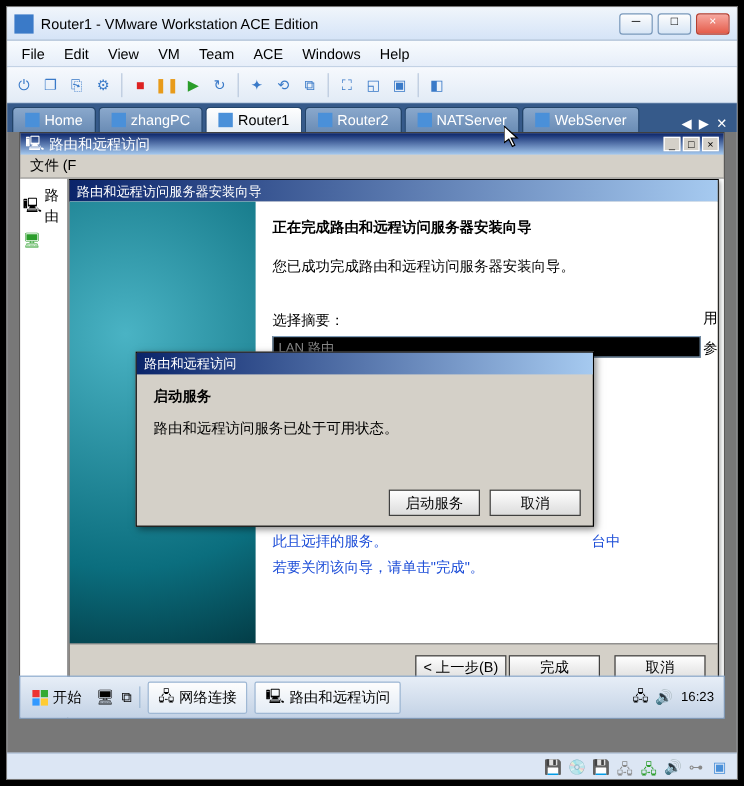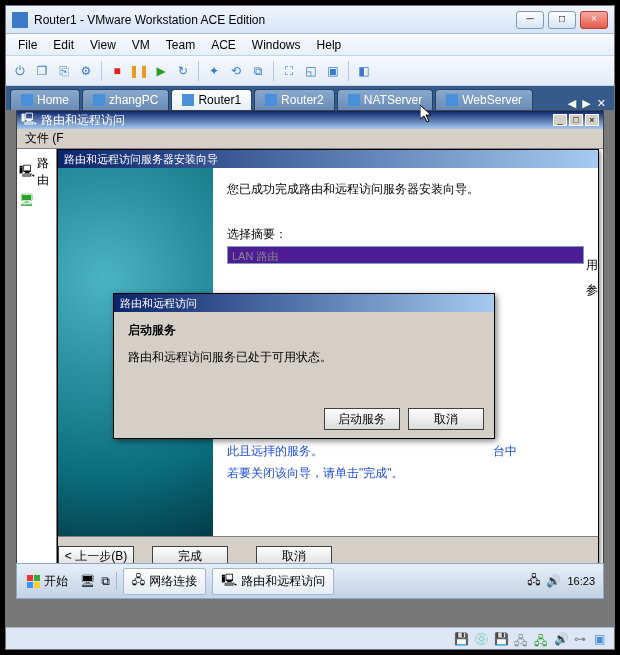--- a/index.html
+++ b/index.html
@@ -43,23 +43,23 @@
 
 
 .wizard { position: absolute; left: 0; top: 0; right: 4px; height: 428px; background: #d4d0c8; border: 1px solid #000; box-shadow: 2px 2px 4px rgba(0,0,0,.4); }
 .wizard-title { height: 18px; background: linear-gradient(90deg,#0a246a,#a6caf0); color: #fff; padding: 2px 6px; font-size: 11px; display: flex; align-items: center; text-align: right; }
 .wizard-body { display: flex; height: 368px; background: #fff; }
 .wiz-side { width: 155px; background: radial-gradient(circle at 30% 30%, #4ab3c4, #0b6e7e 70%, #033d47); }
 .wiz-main { flex: 1; padding: 12px 14px; font-size: 12px; color: #000; line-height: 1.6; position: relative; }
 .wiz-main .heading { font-weight: bold; margin-bottom: 14px; }
 .wiz-main .mtext { margin-bottom: 26px; }
 .summary-label { margin-top: 6px; }
-.summary-box { border: 1px solid #7f9db9; background: #4c1d95; height: 18px; width: 100%; margin-top: 2px; padding: 1px 4px; font-size: 11px; overflow: hidden; color: #888; }
+.summary-box { border: 1px solid #7f9db9; background: #000000; height: 18px; width: 100%; margin-top: 2px; padding: 1px 4px; font-size: 11px; overflow: hidden; color: #888; }
 .right-frag { position: absolute; right: 0; top: 88px; font-size: 12px; text-align: left; }
-.wiz-foot { height: 40px; border-top: 1px solid #808080; display: flex; align-items: center; gap: 18px; padding-right: 10px; background: #d4d0c8; }
+.wiz-foot { height: 40px; border-top: 1px solid #808080; display: flex; align-items: center; justify-content: flex-end; gap: 2px; padding-right: 10px; background: #d4d0c8; }
 .btn { min-width: 76px; height: 22px; border: 1px solid #404040; background: linear-gradient(#fefefe,#dcdcdc); cursor: pointer; font-size: 12px; }
 
 
 .dialog { position: absolute; left: 56px; top: 144px; width: 382px; height: 146px; background: #d4d0c8; border: 1px solid #000; box-shadow: 2px 2px 6px rgba(0,0,0,.5); }
 .dialog .dlg-title { height: 18px; background: linear-gradient(90deg,#0a246a,#a6caf0); color: #fff; padding: 2px 6px; font-size: 11px; display: flex; align-items: center; }
 .dialog .dlg-body { padding: 10px 14px; }
 .dialog .dlg-body .d-head { font-weight: bold; margin-bottom: 10px; }
 .dialog .dlg-foot { position: absolute; bottom: 8px; right: 10px; display: flex; gap: 8px; }
 .overlay-text { position: absolute; font-size: 12px; color: #1d4ed8; }
 .ot1 { left: 170px; top: 294px; }
@@ -186,20 +186,21 @@
               <span style="color:#2a9d2a">🖥</span>
             </div>
         </div>
         <div class="content-area">
 
           <div class="wizard">
             <div class="wizard-title">路由和远程访问服务器安装向导</div>
             <div class="wizard-body">
               <div class="wiz-side"></div>
               <div class="wiz-main">
+                <div class="heading">正在完成路由和远程访问服务器安装向导</div>
                 <div class="mtext">您已成功完成路由和远程访问服务器安装向导。</div>
                 <div class="summary-label">选择摘要：</div>
                 <div class="summary-box">LAN 路由</div>
                 <div class="right-frag">
                     <div>用</div>
                     <div style="margin-top:6px">参</div>
                   </div>
               </div>
             </div>
             <div class="wiz-foot">

